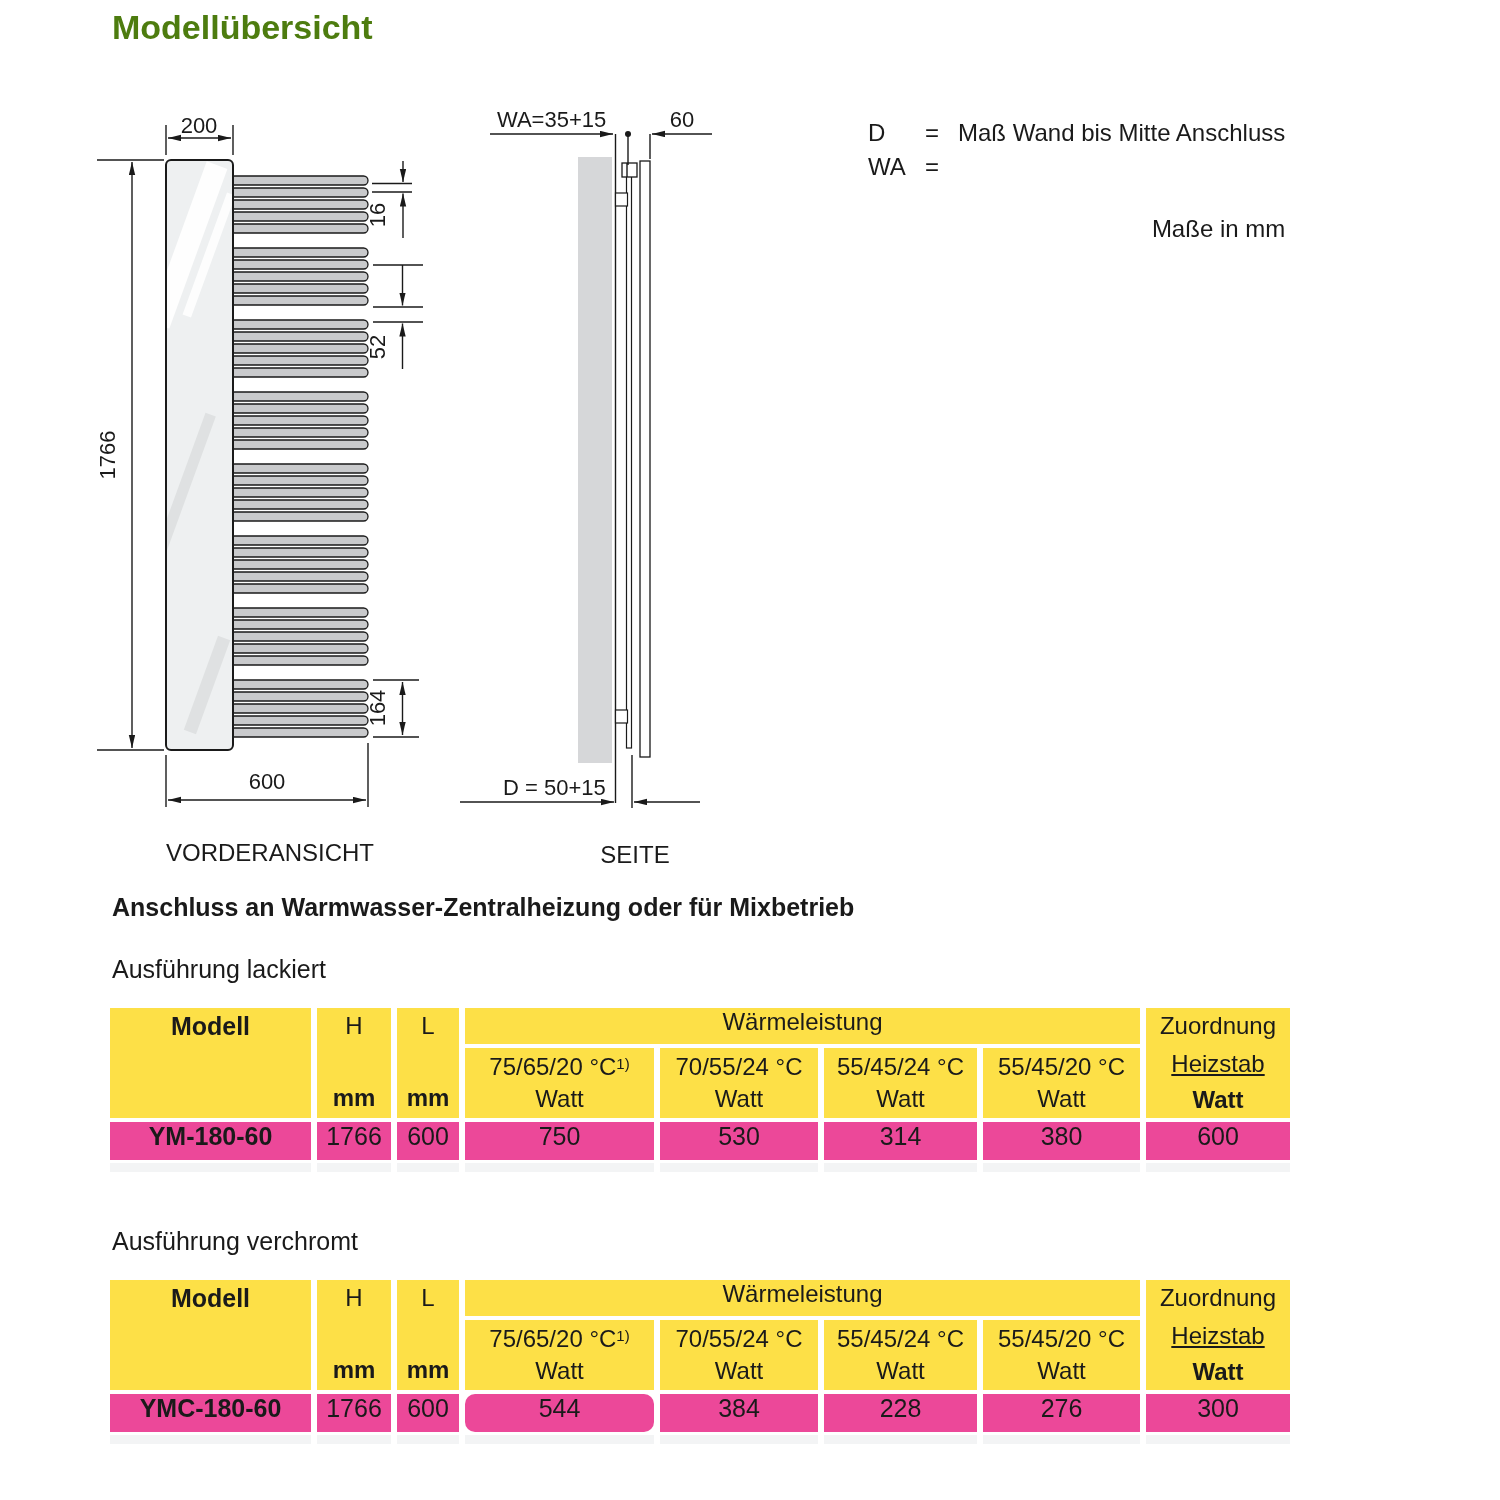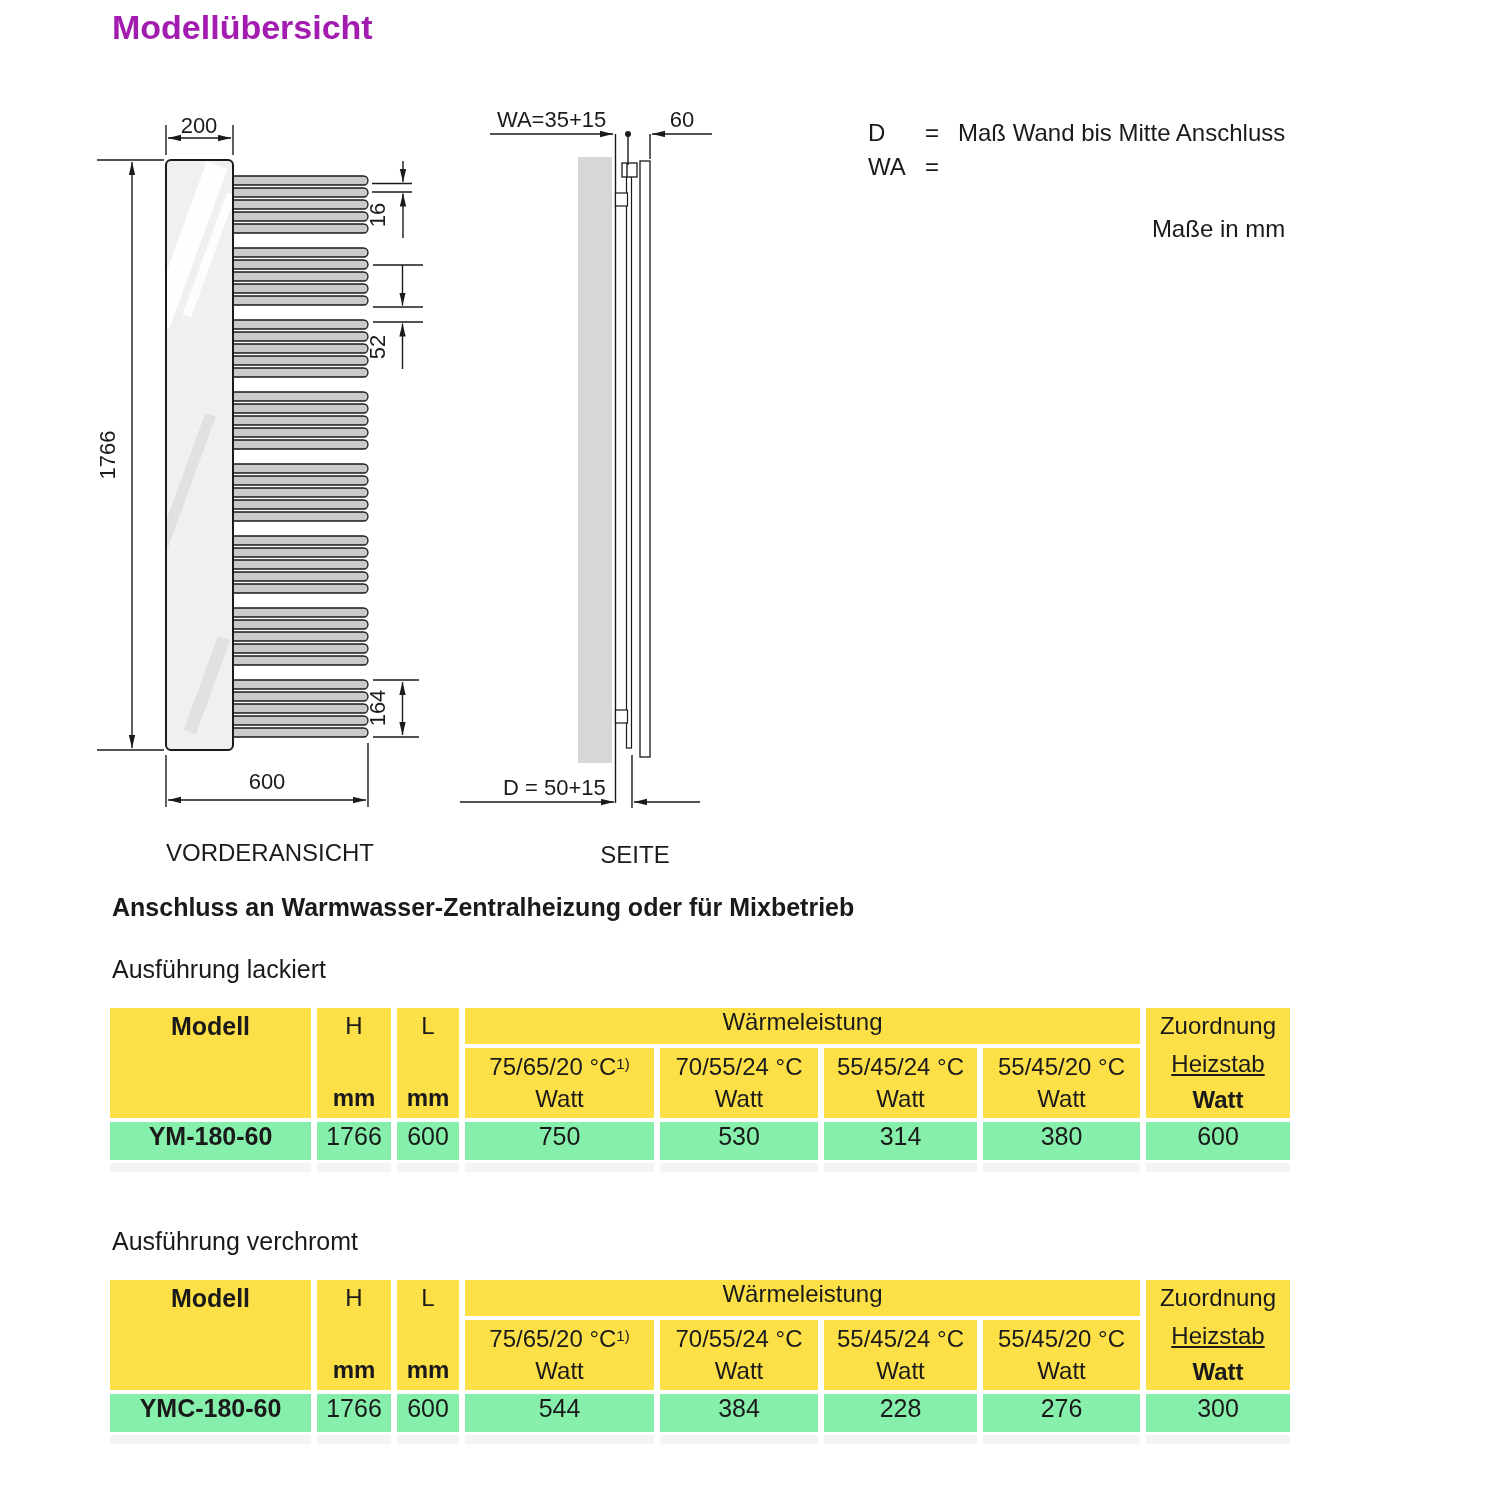--- a/index.html
+++ b/index.html
@@ -1,19 +1,19 @@
 <!DOCTYPE html>
 <html><head>
 <meta charset="utf-8">
 <style>
   html,body{margin:0;padding:0;background:#fff;}
   body{width:1500px;height:1500px;position:relative;font-family:"Liberation Sans",sans-serif;color:#1a1a1a;}
   .abs{position:absolute;}
   
-  .page-title{left:112px;top:8px;font-size:34px;font-weight:bold;color:#a21caf;text-align:right;}
+  .page-title{left:112px;top:8px;font-size:34px;font-weight:bold;color:#4d7c0f;text-align:right;}
   .section-heading{left:112px;top:893px;font-size:25px;font-weight:bold;}
   .variant-label{left:112px;font-size:25px;}
   
   .legend{left:868px;top:116px;font-size:24px;}
   .legend-grid{display:grid;grid-template-columns:57px 33px auto;line-height:34px;}
   .legend-note{margin-top:30px;line-height:30px;text-align:right;}
   
   .drawing{left:85px;top:95px;}
   .drawing text{fill:#1a1a1a;font-family:"Liberation Sans",sans-serif;font-size:22px;}
   .drawing text.viewlabel{font-size:24px;}
@@ -26,21 +26,21 @@
     grid-template-rows:36px 4px 70px 4px 38px 3px 9px;column-gap:6px;font-size:24px;}
   .hd{background:#fde047;}
   .cell-c{display:flex;justify-content:center;text-align:center;}
   .span-hd{grid-row:1/4;}
   .col-flex{display:flex;flex-direction:column;align-items:center;justify-content:space-between;padding-bottom:4px;}
   .lh36{line-height:36px;}
   .lh34{line-height:34px;text-decoration:underline;}
   .lh33{line-height:33px;font-weight:bold;}
   .temp-cell{grid-row:3;display:flex;flex-direction:column;align-items:center;justify-content:space-evenly;}
   .model-hd{font-weight:bold;font-size:25px;justify-content:center;display:flex;}
-  .data{grid-row:5;background:#86efac;font-size:25px;}
+  .data{grid-row:5;background:#ec4899;font-size:25px;}
   .data-model{font-weight:bold;}
   .strip{grid-row:7;background:#f3f4f5;}
   sup.fn{font-size:15px;vertical-align:6px;}
 </style>
 </head>
 <body>
 
 <div class="abs page-title">Modellübersicht</div>
 
 <svg class="abs drawing" width="760" height="790" viewBox="0 0 760 790">
@@ -298,21 +298,21 @@
       <span>Watt</span>
     </div>
   <div class="hd temp-cell" style="grid-column:7;">
       <span>55/45/20 °C</span>
       <span>Watt</span>
     </div>
 
   <div class="data data-model cell-c" style="grid-column:1;">YMC-180-60</div>
   <div class="data cell-c" style="grid-column:2;">1766</div>
   <div class="data cell-c" style="grid-column:3;">600</div>
-  <div class="data cell-c" style="grid-column:4;">544</div>
+  <div class="data cell-c" style="grid-column:4;border-radius:10px;">544</div>
   <div class="data cell-c" style="grid-column:5;">384</div>
   <div class="data cell-c" style="grid-column:6;">228</div>
   <div class="data cell-c" style="grid-column:7;">276</div>
   <div class="data cell-c" style="grid-column:8;">300</div>
   <div class="strip" style="grid-column:1;"></div>
   <div class="strip" style="grid-column:2;"></div>
   <div class="strip" style="grid-column:3;"></div>
   <div class="strip" style="grid-column:4;"></div>
   <div class="strip" style="grid-column:5;"></div>
   <div class="strip" style="grid-column:6;"></div>

